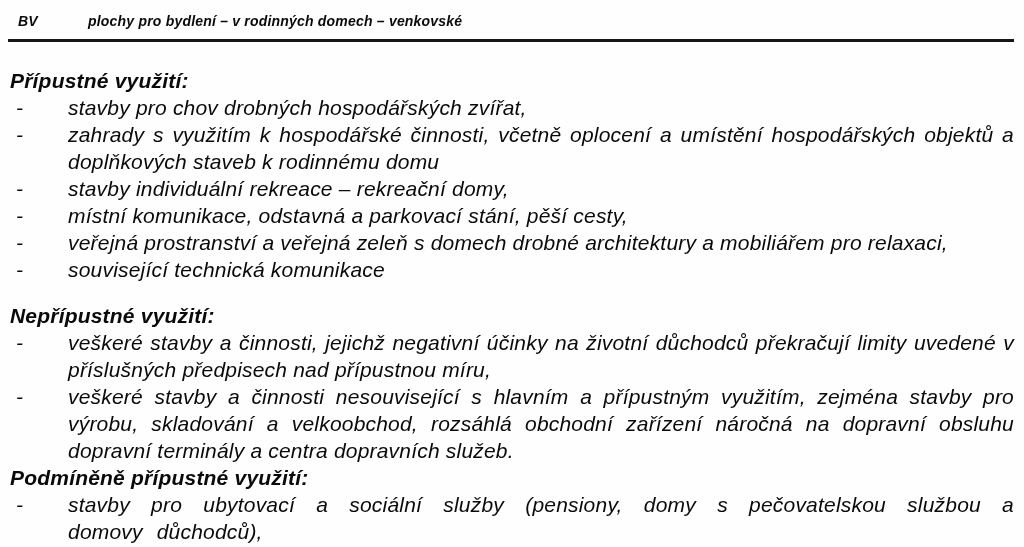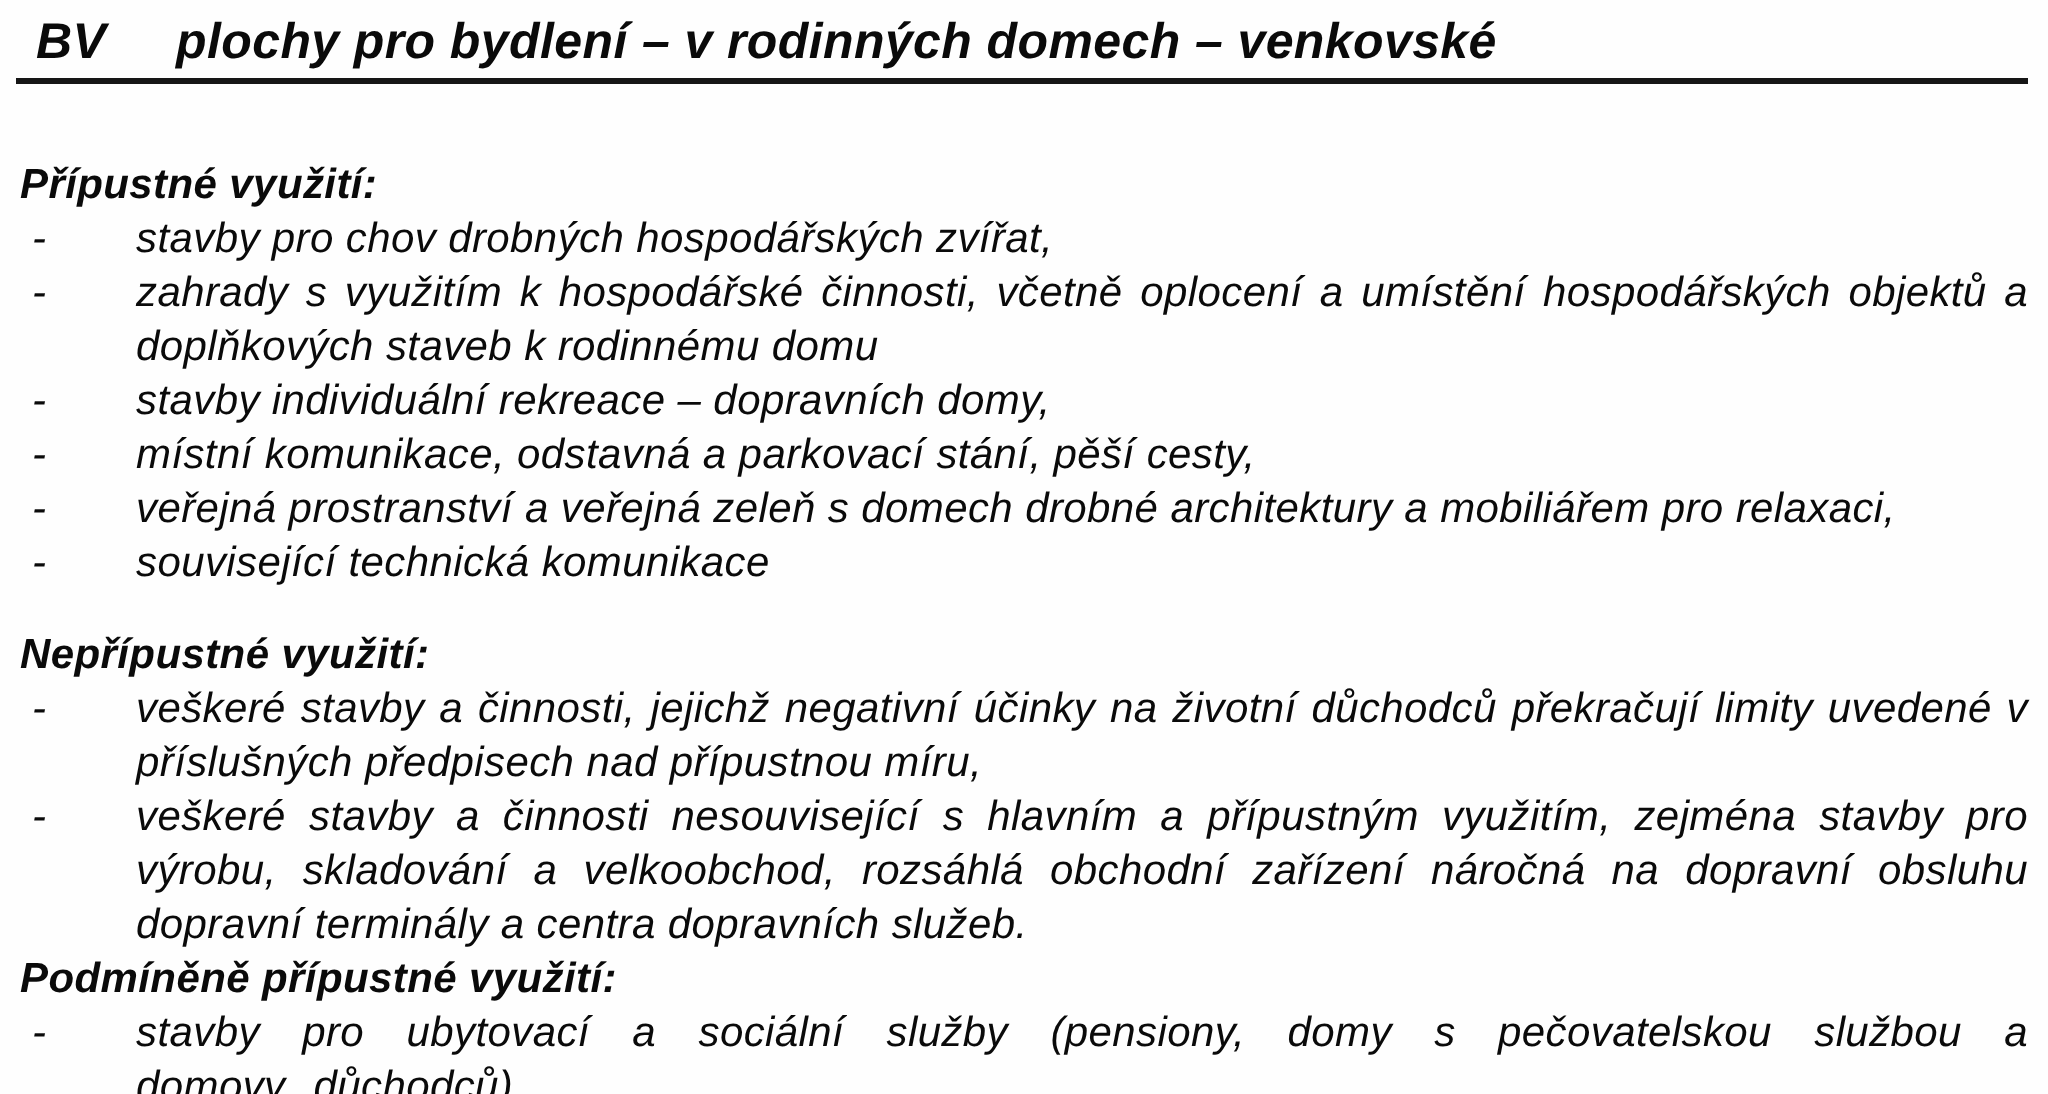--- a/index.html
+++ b/index.html
@@ -10,28 +10,28 @@
     overflow: hidden;
     background: #fefefe;
     font-family: "Liberation Sans", "DejaVu Sans", sans-serif;
     font-style: italic;
     color: #0a0a0a;
     letter-spacing: 0.2px;
   }
   .content { position: relative; z-index: 2; padding: 8px 10px 0 8px; }
 
   
-  .doc-header { display: flex; align-items: baseline; font-weight: bold; font-size: 25px; line-height: 26px; }
+  .doc-header { display: flex; align-items: baseline; font-weight: bold; font-size: 14px; line-height: 26px; }
   .doc-header .code { width: 80px; padding-left: 10px; box-sizing: border-box; }
   .doc-header .title { flex: 1; }
   .rule { border: none; border-top: 3px solid #161616; margin: 5px 0 0 0; }
 
   
   .section-heading { font-weight: bold; font-size: 21px; line-height: 27px; margin: 0; padding-left: 2px; }
-  .sec-1 .section-heading { margin-top: 37px; }
+  .sec-1 .section-heading { margin-top: 25px; }
   .sec-2 .section-heading { margin-top: 19px; }
   .sec-3 .section-heading { margin-top: 0; }
 
   .item { display: grid; grid-template-columns: 58px 1fr; margin-left: 2px; }
   .item .dash { font-size: 21px; line-height: 27px; padding-left: 6px; }
   .item p {
     margin: 0;
     font-size: 21px;
     line-height: 27px;
     text-align: justify;
@@ -88,21 +88,21 @@
       <div class="item">
         <span class="dash">-</span>
         <p>stavby pro chov drobných hospodářských zvířat,</p>
       </div>
       <div class="item">
         <span class="dash">-</span>
         <p>zahrady s využitím k hospodářské činnosti, včetně oplocení a umístění hospodářských objektů a doplňkových staveb k rodinnému domu</p>
       </div>
       <div class="item">
         <span class="dash">-</span>
-        <p>stavby individuální rekreace – dopravních domy,</p>
+        <p>stavby individuální rekreace – rekreační domy,</p>
       </div>
       <div class="item">
         <span class="dash">-</span>
         <p>místní komunikace, odstavná a parkovací stání, pěší cesty,</p>
       </div>
       <div class="item">
         <span class="dash">-</span>
         <p>veřejná prostranství a veřejná zeleň s domech drobné architektury a mobiliářem pro relaxaci,</p>
       </div>
       <div class="item">

